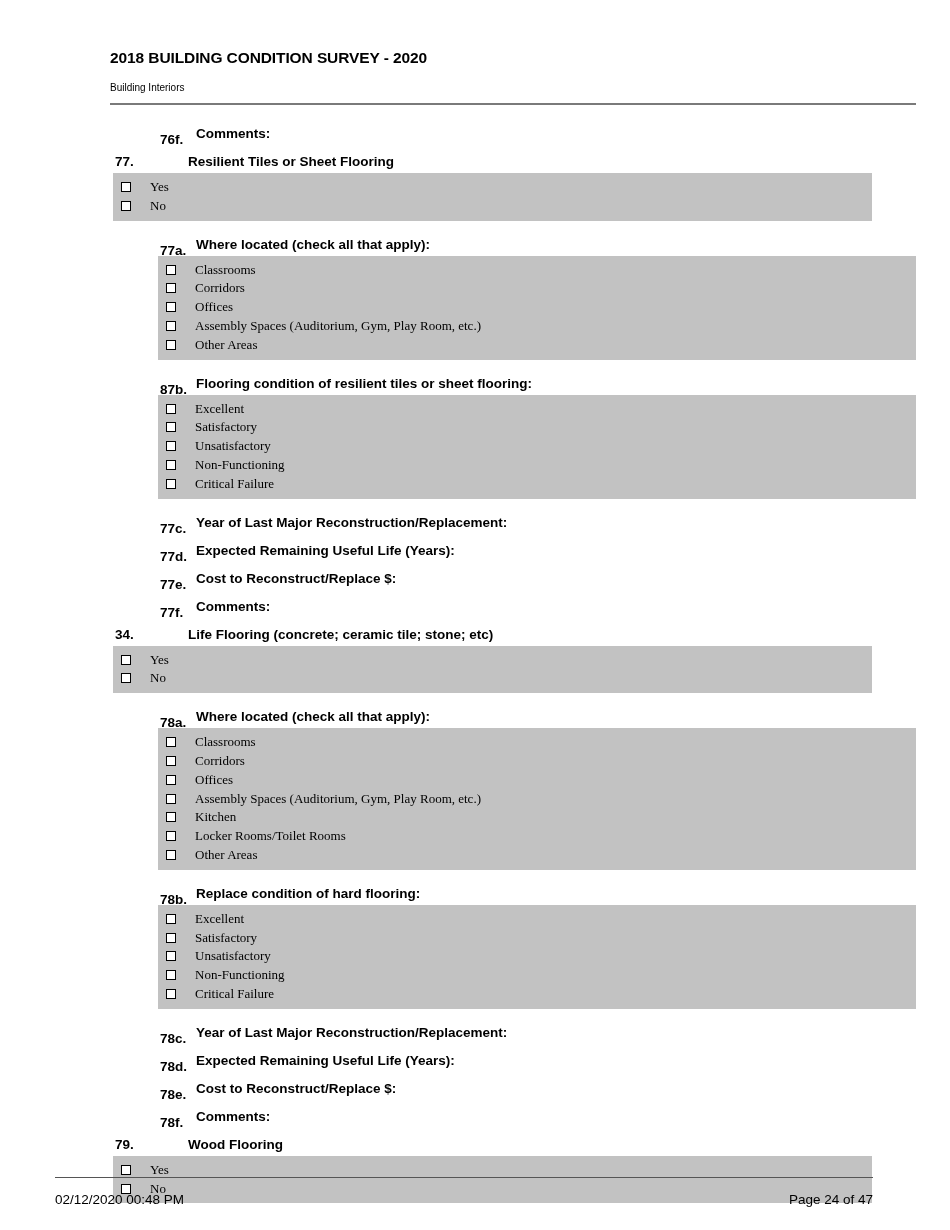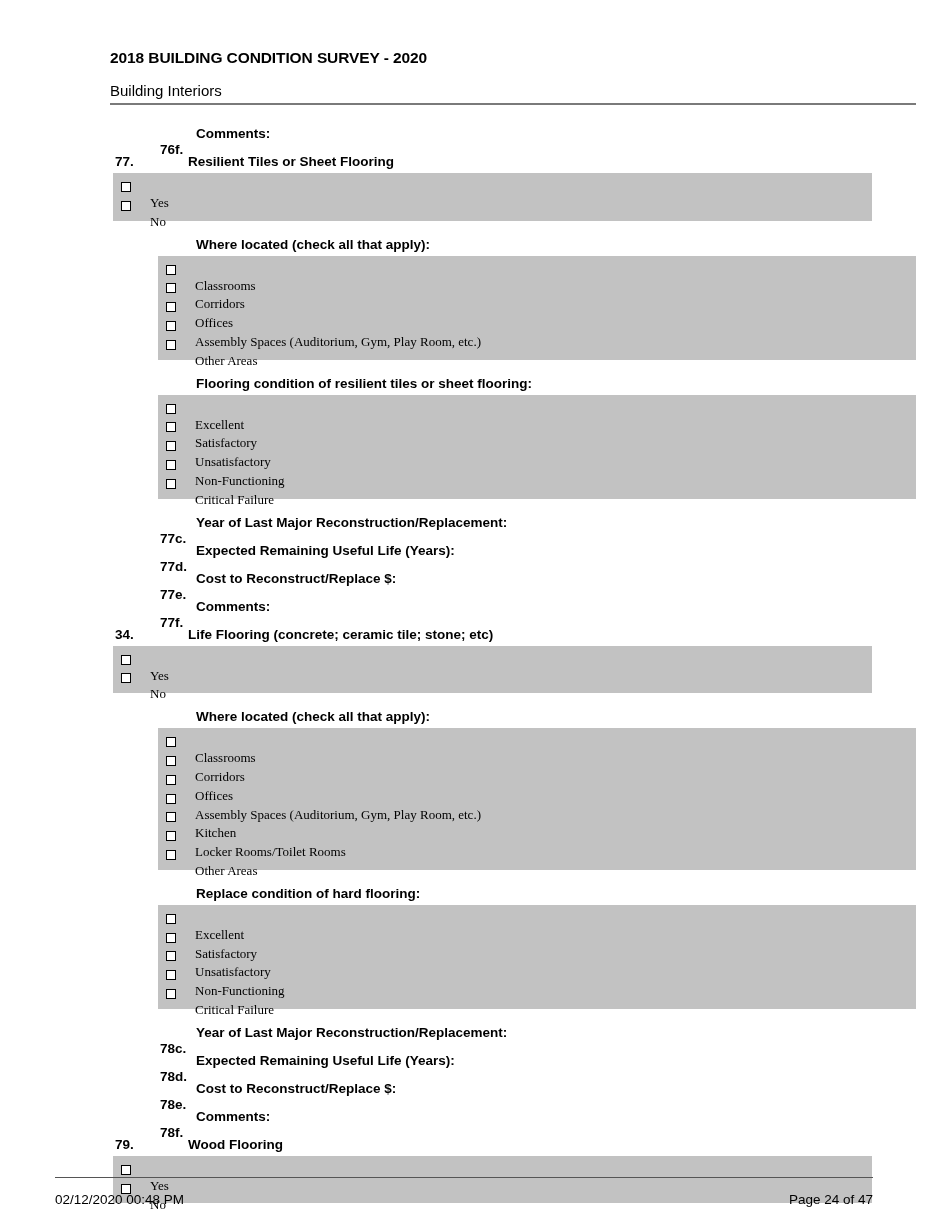--- a/index.html
+++ b/index.html
@@ -36,21 +36,21 @@
     top: 49px;
     font-size: 15.5px;
     font-weight: bold;
     letter-spacing: -0.1px;
     white-space: nowrap;
   }
   .section-title {
     position: absolute;
     left: 110px;
     top: 82px;
-    font-size: 15px;
+    font-size: 10px;
     font-weight: normal;
     white-space: nowrap;
   }
   .header-rule {
     position: absolute;
     left: 110px;
     top: 103px;
     width: 806px;
     height: 2px;
     background: #7a7a7a;
@@ -85,21 +85,21 @@
 
   .q-sub {
     position: absolute;
     font-size: 13.5px;
     font-weight: bold;
     white-space: nowrap;
   }
   .q-sub .q-num {
     position: absolute;
     left: 0;
-    top: 16px;
+    top: 6px;
   }
   .q-sub .q-text {
     position: absolute;
     left: 36px;
     top: 0;
   }
 
   
   .band {
     position: absolute;
@@ -128,21 +128,21 @@
     top: 3px;
     width: 8px;
     height: 8px;
     border: 1.4px solid #000;
     background: #ffffff;
     box-sizing: content-box;
   }
   .opt .olabel {
     position: absolute;
     left: 29px;
-    top: 16px;
+    top: 0;
   }
 
   
   .footer-rule {
     position: absolute;
     left: 55px;
     top: 1177px;
     width: 818px;
     height: 1px;
     background: #555;

